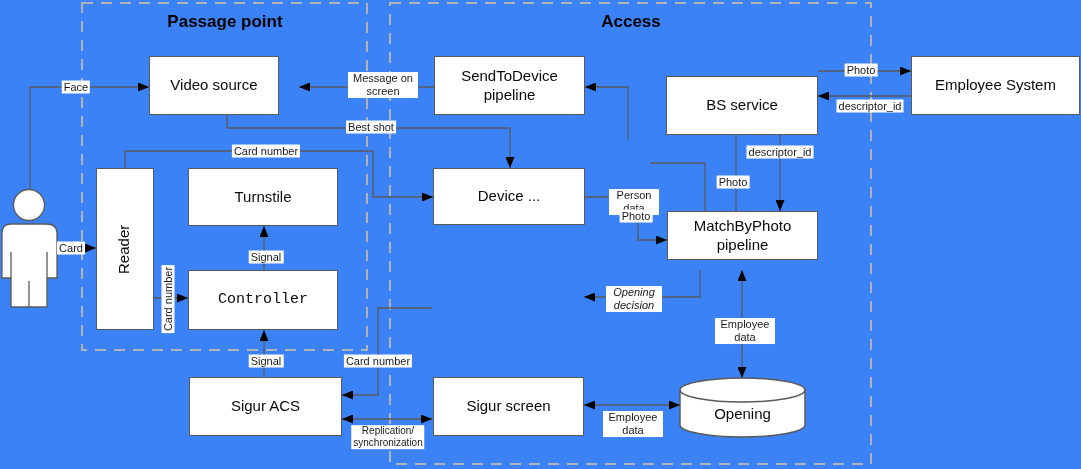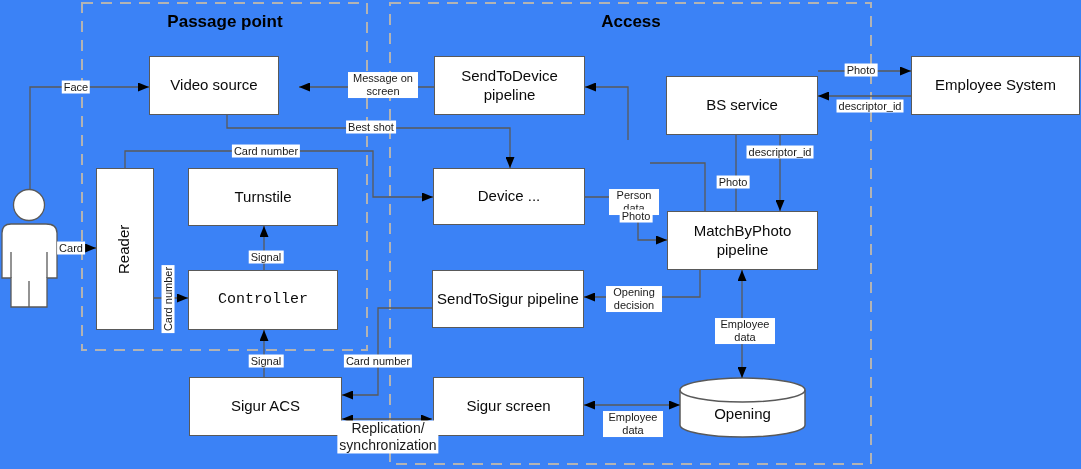--- a/index.html
+++ b/index.html
@@ -19,21 +19,21 @@
     position:absolute;transform:translateX(-50%);font-weight:bold;font-size:17px;color:#000;
     white-space:nowrap;
   }
   .elabel{
     position:absolute;transform:translate(-50%,-50%);
     font-size:11px;line-height:1.18;color:#1a1a1a;background:#fff;
     text-align:center;padding:0 2px;white-space:nowrap;
   }
   .elabel.wrap{white-space:normal;}
   .elabel.vert{transform:translate(-50%,-50%) rotate(-90deg);}
-  .elabel.tiny{font-size:14px;}
+  .elabel.tiny{font-size:10px;}
 </style>
 </head>
 <body>
 
 <div id="canvas">
 
   <svg id="diagram-svg" width="1081" height="469" viewBox="0 0 1081 469">
     <defs>
       <marker id="arr" markerWidth="12" markerHeight="9" refX="11" refY="4.5" orient="auto-start-reverse" markerUnits="userSpaceOnUse">
         <path d="M0,0 L11,4.5 L0,9 Z" fill="#000"></path>
@@ -97,28 +97,25 @@
     </div>
   <div class="node" style="left:96px;top:168px;width:58px;height:162px;">
     <span class="vtext">Reader</span>
     </div>
   <div class="node" style="left:188px;top:168px;width:150px;height:58px;align-items:center;">
     <span>Turnstile</span>
     </div>
   <div class="node" style="left:433px;top:168px;width:152px;height:57px;">
     <span>Device ...</span>
     </div>
-  <div class="node" style="left:667px;top:211px;width:151px;height:59px;">
+  <div class="node" style="left:667px;top:211px;width:151px;height:49px;">
     <span>MatchByPhoto pipeline</span>
     </div>
   <div class="node" style="left:188px;top:270px;width:150px;height:60px;font-family:Liberation Mono, monospace;">
     <span>Controller</span>
-    </div>
-  <div class="node" style="left:432px;top:270px;width:152px;height:58px;">
-    <span>SendToSigur pipeline</span>
     </div>
   <div class="node" style="left:189px;top:377px;width:153px;height:59px;">
     <span>Sigur ACS</span>
     </div>
   <div class="node" style="left:433px;top:377px;width:151px;height:59px;">
     <span>Sigur screen</span>
     </div>
   <div class="node noborder" style="left:680px;top:398px;width:125px;height:32px;">
     <span>Opening</span>
     </div>
@@ -130,21 +127,21 @@
   <div class="elabel" style="left:71px;top:248px;">Card</div>
   <div class="elabel vert" style="left:168px;top:299px;">Card number</div>
   <div class="elabel" style="left:266px;top:257px;">Signal</div>
   <div class="elabel" style="left:266px;top:361px;">Signal</div>
   <div class="elabel wrap" style="left:634px;top:154px;width:46px;margin-top:48px;">Person data</div>
   <div class="elabel" style="left:636px;top:216px;">Photo</div>
   <div class="elabel" style="left:733px;top:182px;">Photo</div>
   <div class="elabel" style="left:780px;top:152px;">descriptor_id</div>
   <div class="elabel" style="left:861px;top:70px;">Photo</div>
   <div class="elabel" style="left:870px;top:106px;">descriptor_id</div>
-  <div class="elabel wrap" style="left:634px;top:299px;width:52px;">Opening decision</div>
+  <div class="elabel wrap" style="left:634px;top:299px;width:52px;font-style:italic;">Opening decision</div>
   <div class="elabel" style="left:378px;top:361px;">Card number</div>
   <div class="elabel wrap" style="left:745px;top:331px;width:56px;">Employee data</div>
   <div class="elabel wrap" style="left:633px;top:424px;width:56px;">Employee data</div>
   <div class="elabel tiny" style="left:388px;top:437px;">
     <div>Replication/</div>
     <div>synchronization</div>
   </div>
 
 </div>
 

